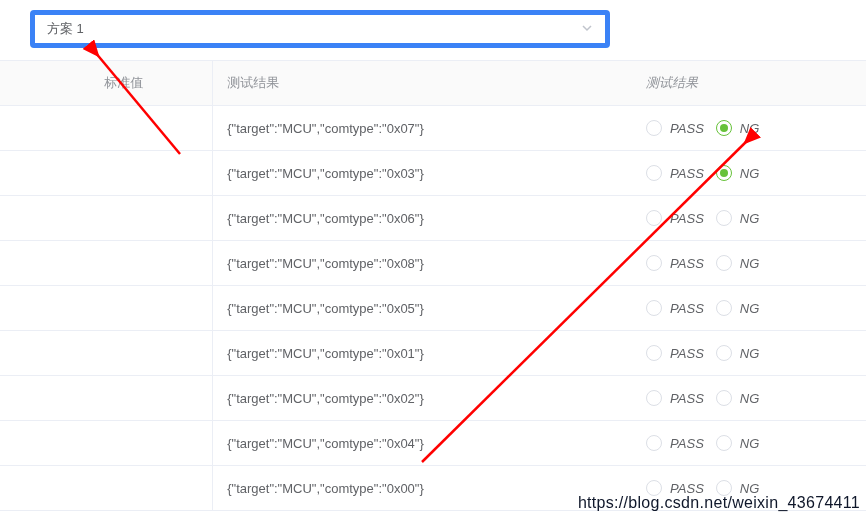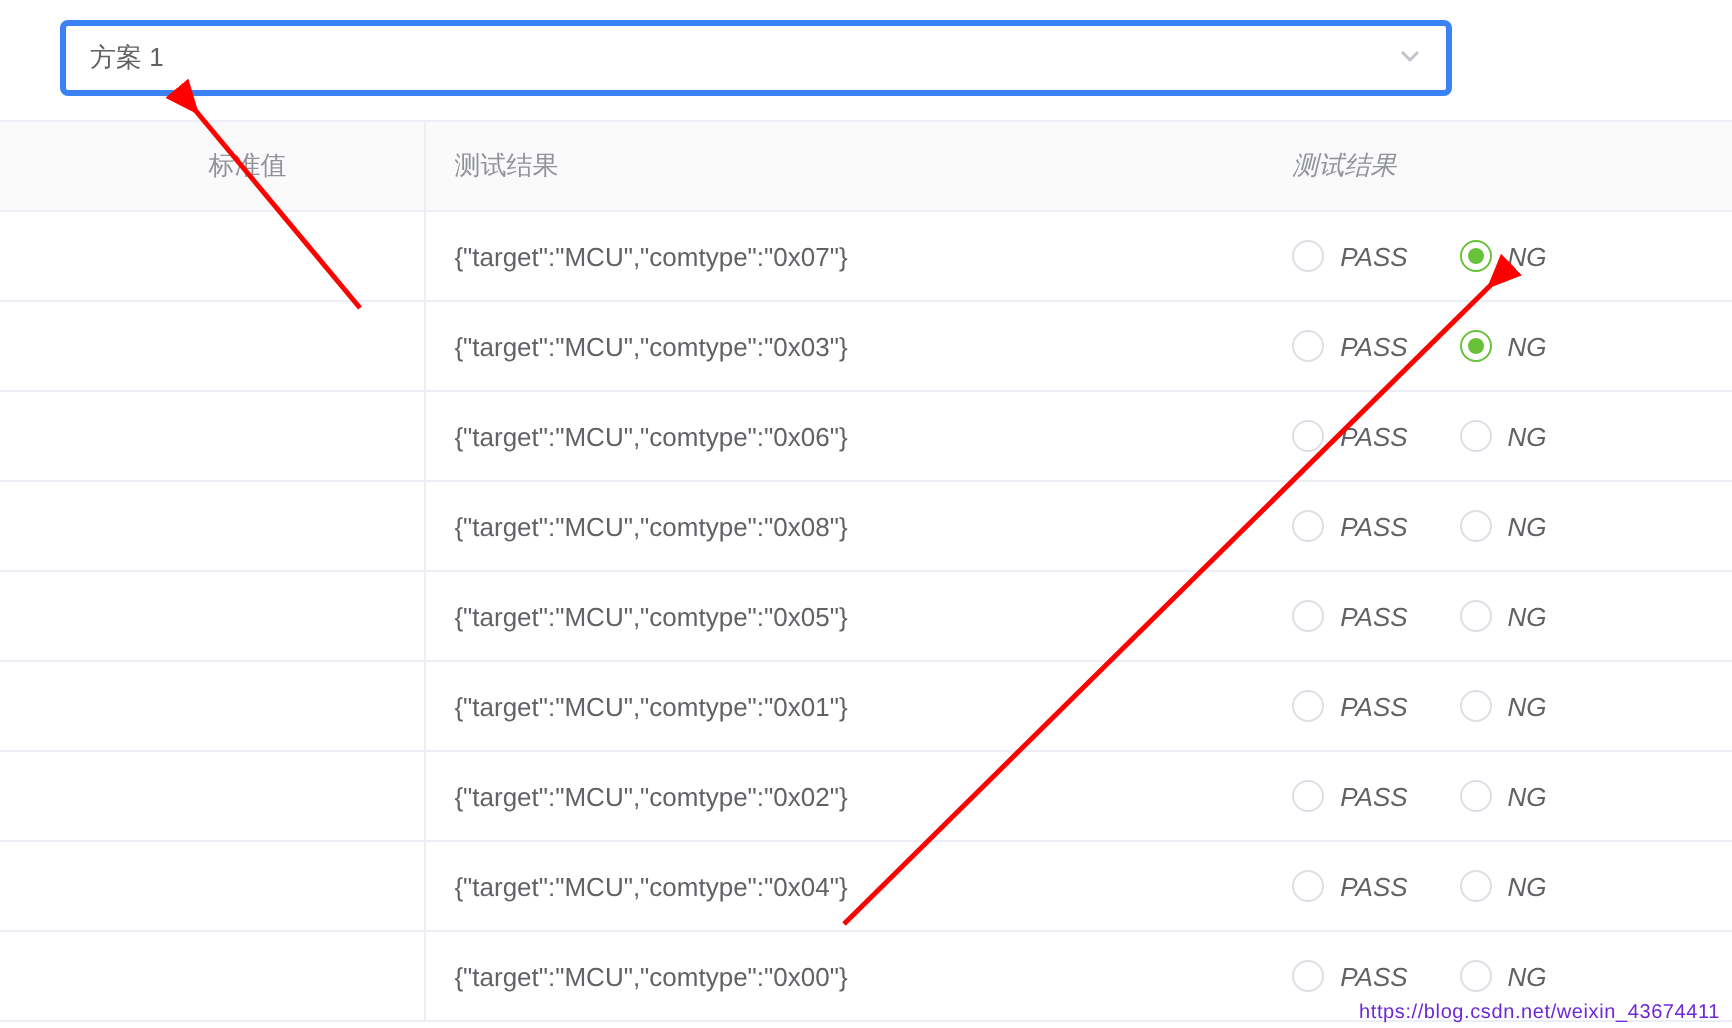--- a/index.html
+++ b/index.html
@@ -1,36 +1,36 @@
 <!DOCTYPE html>
 <html><head>
   <meta charset="utf-8">
   <style>
     * { margin: 0; padding: 0; box-sizing: border-box; }
     body { font-family: -apple-system, "Helvetica Neue", Arial, sans-serif; font-size: 13px; color: #606266; background: #fff; width: 866px; height: 514px; overflow: hidden; position: relative; }
     .select-wrap { padding: 10px 30px 12px; }
-    .select { width: 696px; height: 38px; border: 3px solid #3b82f6; border-radius: 4px; display: flex; align-items: center; justify-content: space-between; padding: 0 12px; cursor: pointer; }
+    .select { width: 580px; height: 38px; border: 5px solid #3b82f6; border-radius: 4px; display: flex; align-items: center; justify-content: space-between; padding: 0 12px; cursor: pointer; }
     .select-text { color: #606266; font-size: 13px; }
     .select-caret { color: #c0c4cc; }
     .table { width: 100%; border-collapse: collapse; padding-left: 38px; }
     .table th { background: #fafafa; font-weight: 400; color: #909399; font-size: 13px; text-align: left; padding: 13px 8px; border-top: 1px solid #ebeef5; border-bottom: 1px solid #ebeef5; }
     .table td { padding: 14px 8px; border-bottom: 1px solid #ebeef5; color: #606266; font-size: 13px; vertical-align: middle; }
     .col1 { width: 95px; }
     .col2 { width: 115px; border-right: 1px solid #ebeef5; text-align: center; }
     .col3 { width: 420px; padding-left: 14px !important; }
     .col4 { width: 225px; font-style: italic; }
-    .radio-group { display: flex; align-items: center; gap: 26px; }
+    .radio-group { display: flex; align-items: center; gap: 12px; }
     .radio { display: inline-flex; align-items: center; gap: 8px; cursor: pointer; }
     .radio-circle { width: 16px; height: 16px; border-radius: 50%; border: 1.5px solid #dcdfe6; display: inline-flex; align-items: center; justify-content: center; flex-shrink: 0; }
     .radio.checked .radio-circle { border-color: #67c23a; }
     .radio-dot { width: 8px; height: 8px; border-radius: 50%; background: #67c23a; display: none; }
     .radio.checked .radio-dot { display: block; }
     .radio-label { color: #606266; font-size: 13px; }
     .arrow-layer { position: absolute; top: 0; left: 0; pointer-events: none; }
-    .watermark { position: absolute; right: 6px; bottom: 2px; color: #6d28d9; font-size: 10px; letter-spacing: 0.3px; }
+    .watermark { position: absolute; right: 6px; bottom: 2px; color: #0f172a; font-size: 16px; letter-spacing: 0.3px; }
   </style>
 </head>
 <body>
 
 <div class="select-wrap">
   <div class="select">
     <span class="select-text">方案 1</span>
     <span class="select-caret">
       <svg width="12" height="12" viewBox="0 0 12 12">
           <path d="M2 4 L6 8 L10 4" fill="none" stroke="#c0c4cc" stroke-width="1.5"></path>

